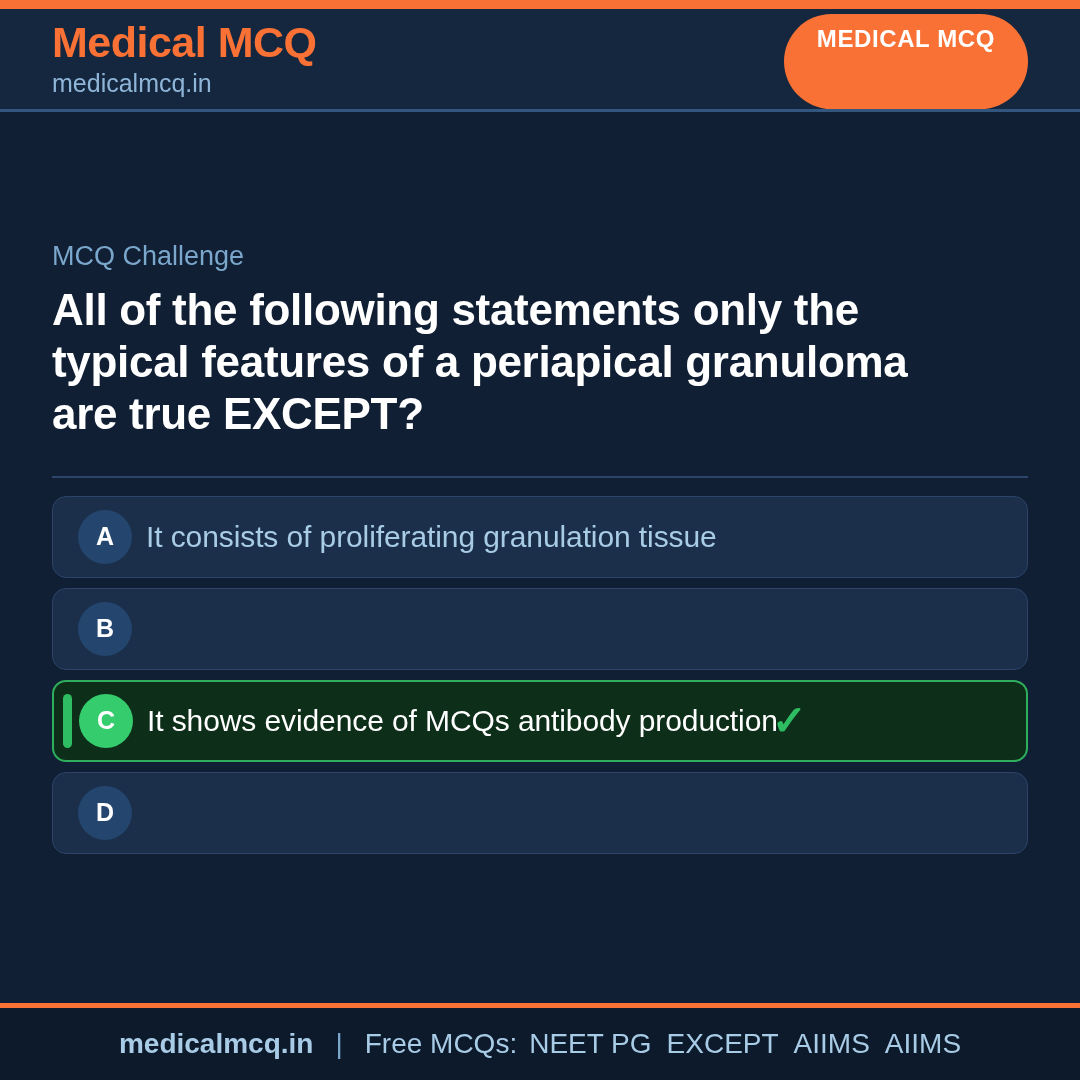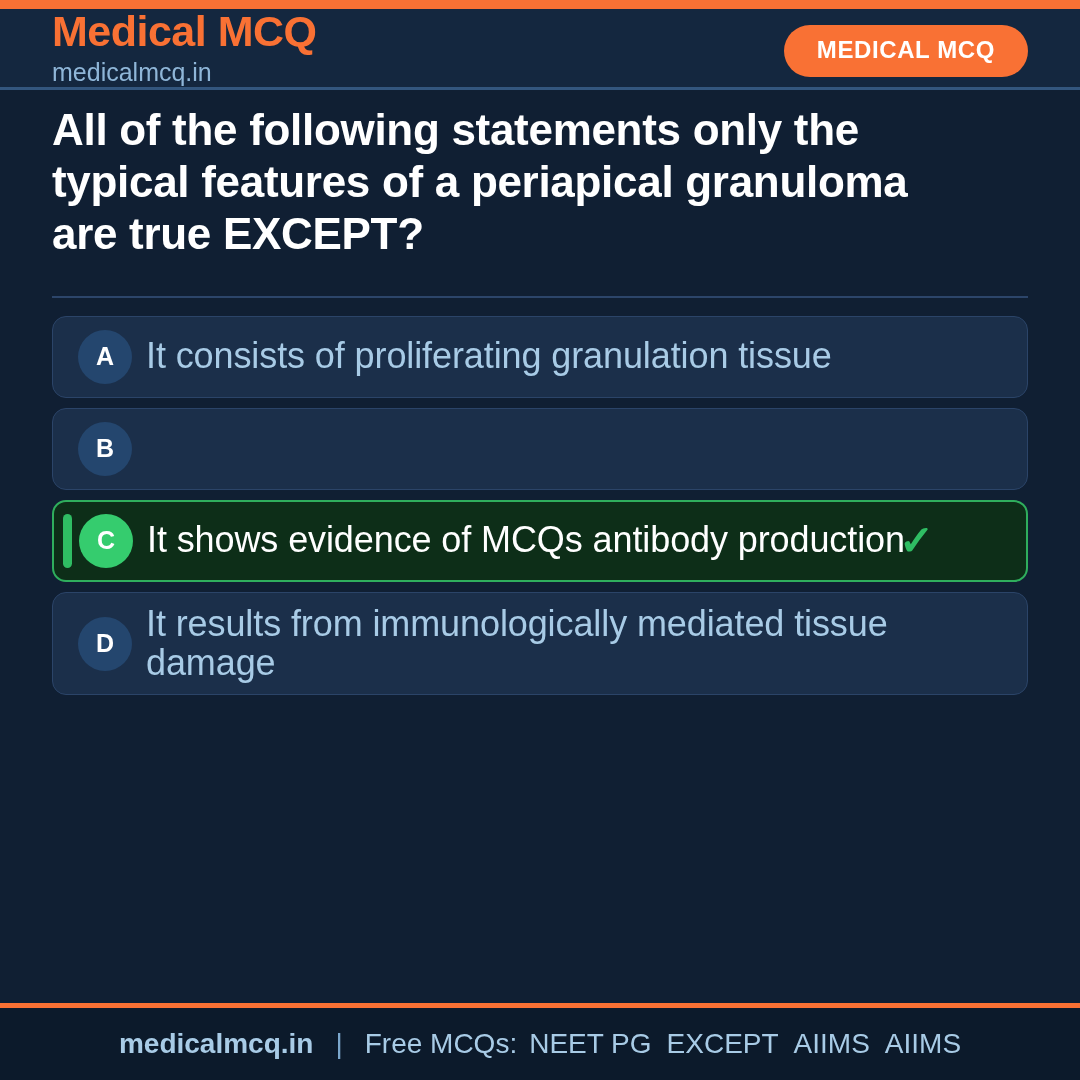--- a/index.html
+++ b/index.html
@@ -26,26 +26,25 @@
   .top-accent {
     height: 9px;
     width: 100%;
     background: #f97134;
     flex: none;
   }
 
   
   .header {
     flex: none;
-    height: 81px;
+    height: 103px;
     background: #14273f;
     border-bottom: 3px solid #33567e;
     box-sizing: border-box;
     display: flex;
-    align-items: center;
     justify-content: space-between;
     padding: 5px 52px 0 52px;
   }
   .brand-block {
     display: flex;
     flex-direction: column;
     justify-content: center;
     margin-top: -2px;
   }
   .brand-title {
@@ -130,21 +129,21 @@
     color: #ffffff;
     font-size: 25px;
     font-weight: bold;
     display: flex;
     align-items: center;
     justify-content: center;
     margin-right: 14px;
   }
   .option .otext {
     color: #a8cbe6;
-    font-size: 36px;
+    font-size: 30px;
     line-height: 1.08;
     letter-spacing: -0.1px;
     max-width: 810px;
   }
 
   
   .option.correct {
     background: #0d2e18;
     border: 2px solid #2fae5d;
     padding-left: 25px;
@@ -212,20 +211,21 @@
 
   <div class="header">
     <div class="brand-block">
       <div class="brand-title">Medical MCQ</div>
       <div class="brand-sub">medicalmcq.in</div>
     </div>
     <div class="header-badge">MEDICAL MCQ</div>
   </div>
 
   <div class="main">
+    <div class="kicker">MCQ Challenge</div>
     <div class="question">All of the following statements only the typical features of a periapical granuloma are true EXCEPT?</div>
     <div class="divider"></div>
 
     <div class="options">
 
       <div class="option">
         <div class="badge">A</div>
         <div class="otext">It consists of proliferating granulation tissue</div>
       </div>
 
@@ -235,21 +235,20 @@
 
       <div class="option correct">
         <div class="accent-bar"></div>
         <div class="badge">C</div>
         <div class="otext">It shows evidence of MCQs antibody production</div>
         <div class="check">✓</div>
       </div>
 
       <div class="option">
         <div class="badge">D</div>
-        <div class="otext">It results from immunologically mediated tissue damage</div>
       </div>
 
     </div>
   </div>
 
   <div class="footer">
     <div class="footer-inner">
       <span class="footer-site">medicalmcq.in</span>
       <span class="footer-sep">|</span>
       <span class="footer-label">Free MCQs:</span>

